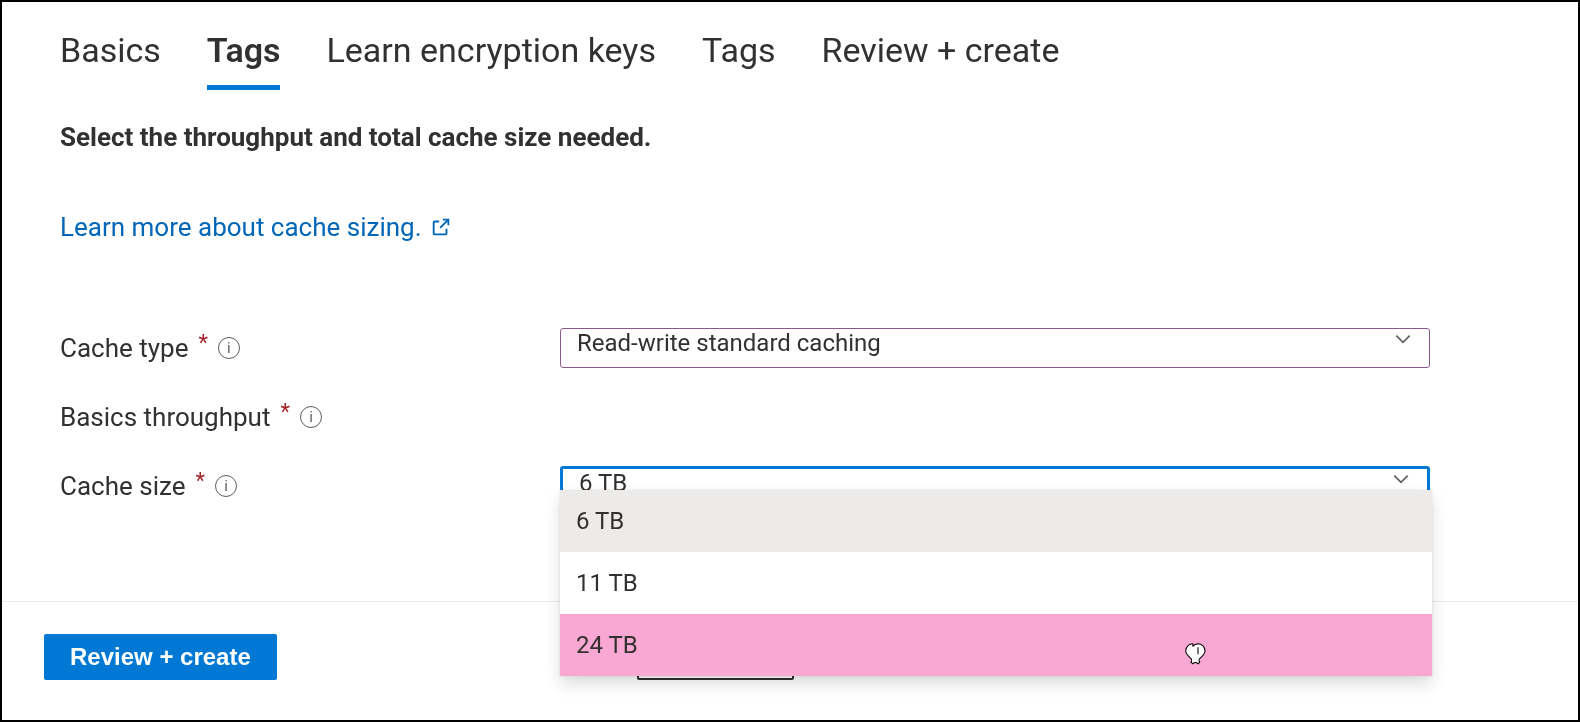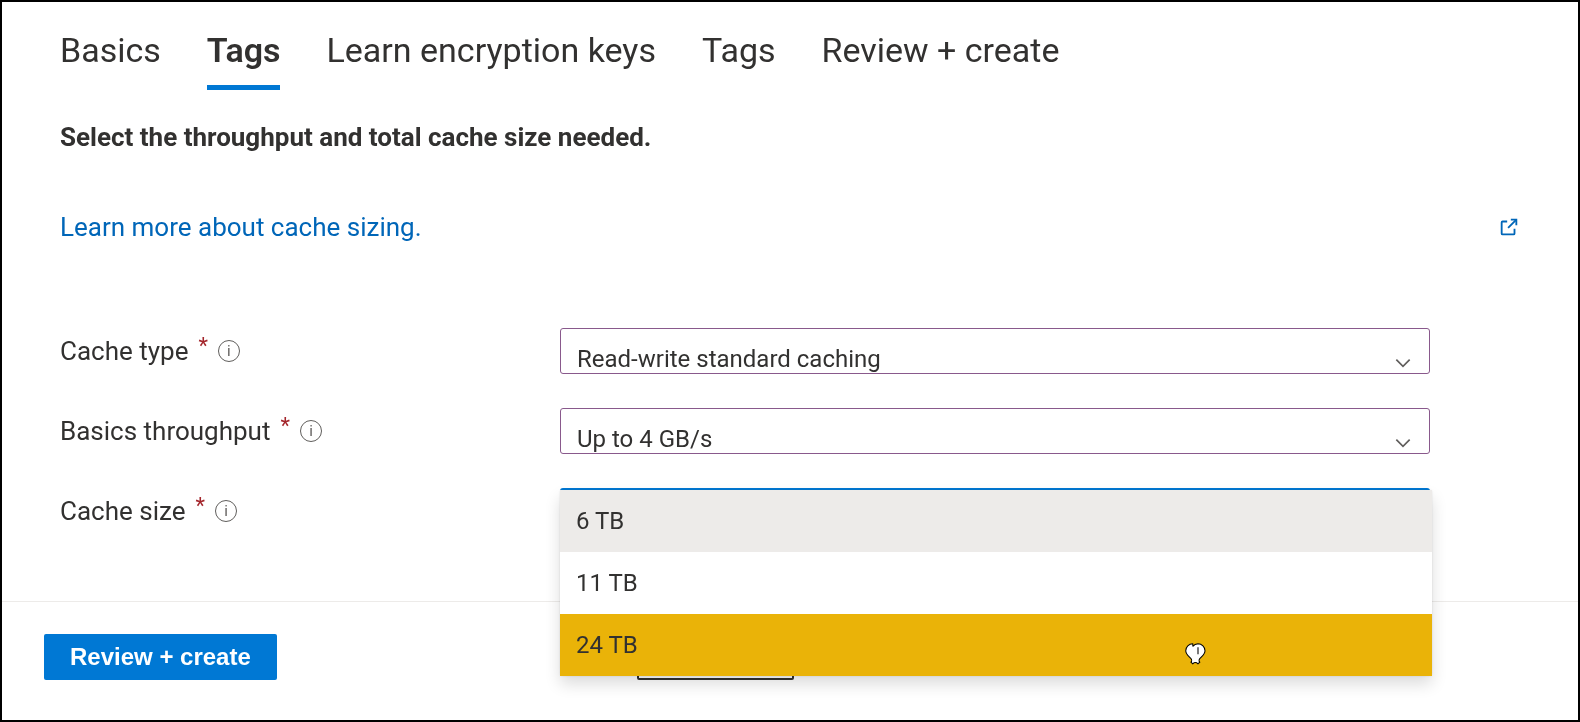--- a/index.html
+++ b/index.html
@@ -46,21 +46,20 @@
       font-weight: bold;
     }
     .link-row {
       padding: 60px 58px 0 58px;
       font-size: 26px;
       color: #0066b8;
       display: flex;
       align-items: center;
       gap: 8px;
       cursor: pointer;
-      justify-content: space-between;
     }
     .ext-icon { width: 22px; height: 22px; }
     .ext-icon path, .ext-icon polygon, .ext-icon line { stroke:#0066b8; fill:none; stroke-width:2; }
 
     
     .form {
       padding: 86px 58px 0 58px;
     }
     .row {
       display: flex;
@@ -87,26 +86,26 @@
       border-radius: 50%;
       display: inline-flex;
       align-items: center;
       justify-content: center;
       font-size: 15px;
       color: #605e5c;
       cursor: pointer;
     }
     .select {
       flex: 0 0 870px;
-      height: 46px;
+      height: 40px;
       border: 1.5px solid #89598c;
       border-radius: 3px;
       padding: 0 16px;
       display: flex;
-      align-items: flex-end;
+      align-items: flex-start;
       justify-content: space-between;
       font-size: 24px;
       color: #323130;
       cursor: pointer;
       background: #ffffff;
     }
     .select.focused {
       border: 3px solid #0078d4;
     }
     .chevron { width: 20px; height: 20px; }
@@ -125,21 +124,21 @@
     }
     .option {
       height: 62px;
       padding: 0 16px;
       display: flex;
       align-items: center;
       font-size: 24px;
       cursor: pointer;
     }
     .option.selected { background: #edebe9; }
-    .option.hovered  { background: #eab308; }
+    .option.hovered  { background: #f9a8d4; }
 
     
     .footer {
       position: absolute;
       left: 0; right: 0;
       bottom: 40px;
       border-top: 1px solid #edebe9;
       padding: 32px 42px 0 42px;
       display: flex;
       gap: 360px;
@@ -215,26 +214,20 @@
         </svg>
     </div>
   </div>
 
   <div class="row">
     <div class="label">
       <span>Basics throughput</span>
       <span class="req">*</span>
       <span class="info-icon">i</span>
     </div>
-    <div class="select">
-      <span>Up to 4 GB/s</span>
-      <svg class="chevron" viewBox="0 0 24 24">
-          <path d="M4 8l8 8 8-8"></path>
-        </svg>
-    </div>
   </div>
 
   <div class="row">
     <div class="label">
       <span>Cache size</span>
       <span class="req">*</span>
       <span class="info-icon">i</span>
     </div>
     <div class="select focused">
       <span>6 TB</span>

